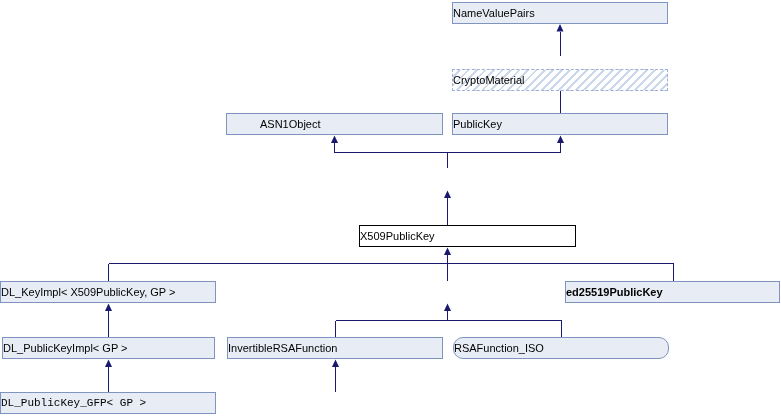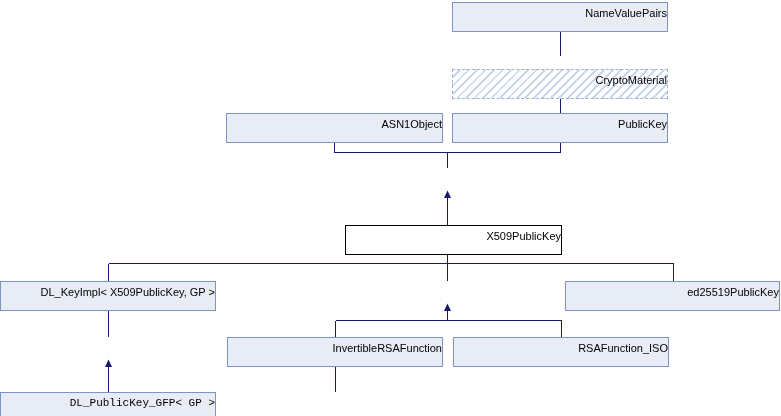--- a/index.html
+++ b/index.html
@@ -17,55 +17,55 @@
   }
   svg.edges {
     position: absolute;
     left: 0; top: 0;
     width: 781px; height: 416px;
     display: block;
   }
   .node {
     position: absolute;
     box-sizing: border-box;
-    height: 30px;
+    height: 22px;
     background: #E8EDF5;
     border: 1px solid #8094C2;
     color: #000000;
     font-size: 11px;
     line-height: 20px;
-    text-align: right;
+    text-align: left;
     white-space: nowrap;
     overflow: hidden;
     cursor: pointer;
   }
   .node.current {
     background: #FFFFFF;
     border: 1px solid #000000;
     cursor: default;
   }
   .node.hatched {
     background: repeating-linear-gradient(135deg,
       #FFFFFF 0px, #FFFFFF 4px,
       #CBD7EB 4px, #CBD7EB 6px);
     border: 1px dashed #9DAFD2;
   }
   
   .p-nvp        { left: 452px; top: 2px;   width: 216px; }
   .p-cm         { left: 452px; top: 56px;  width: 216px; margin-top: 13px; }
-  .p-asn1obj    { left: 226px; top: 113px; width: 217px; }
+  .p-asn1obj    { left: 226px; top: 113px; width: 217px; padding-left: 33px; }
   .p-pubkey     { left: 452px; top: 113px; width: 216px; }
   .p-asn1cm     { left: 339px; top: 168px; width: 216px; }
-  .p-x509       { left: 345px; top: 225px; width: 217px; }
+  .p-x509       { left: 359px; top: 225px; width: 217px; }
   .p-dlkeyimpl  { left: 0px;   top: 281px; width: 216px; }
   .p-rsafn      { left: 339px; top: 281px; width: 217px; }
-  .p-ed25519    { left: 565px; top: 281px; width: 215px; }
+  .p-ed25519    { left: 565px; top: 281px; width: 215px; font-weight: bold; }
   .p-dlpkimpl   { left: 2px;   top: 337px; width: 213px; }
   .p-invrsa     { left: 227px; top: 337px; width: 216px; }
-  .p-rsaiso     { left: 453px; top: 337px; width: 216px; }
+  .p-rsaiso     { left: 453px; top: 337px; width: 216px; border-radius: 10px; }
   .p-dlgfp      { left: 0px;   top: 392px; width: 216px; font-family: Liberation Mono, monospace; }
   .p-invrsaiso  { left: 227px; top: 392px; width: 216px; }
 
   .edge-line {
     stroke: #191970;
     stroke-width: 1;
     fill: none;
     shape-rendering: crispEdges;
   }
   .edge-arrow {
@@ -127,17 +127,18 @@
     </g>
   </svg>
 
   <div class="node p-nvp">NameValuePairs</div>
   <div class="node hatched p-cm">CryptoMaterial</div>
   <div class="node p-asn1obj">ASN1Object</div>
   <div class="node p-pubkey">PublicKey</div>
   <div class="node current p-x509">X509PublicKey</div>
   <div class="node p-dlkeyimpl">DL_KeyImpl&lt; X509PublicKey, GP &gt;</div>
   <div class="node p-ed25519">ed25519PublicKey</div>
+  <div class="node p-dlpkimpl">DL_PublicKeyImpl&lt; GP &gt;</div>
   <div class="node p-invrsa">InvertibleRSAFunction</div>
   <div class="node p-rsaiso">RSAFunction_ISO</div>
   <div class="node p-dlgfp">DL_PublicKey_GFP&lt; GP &gt;</div>
 
 </div>
 
 </body></html>

